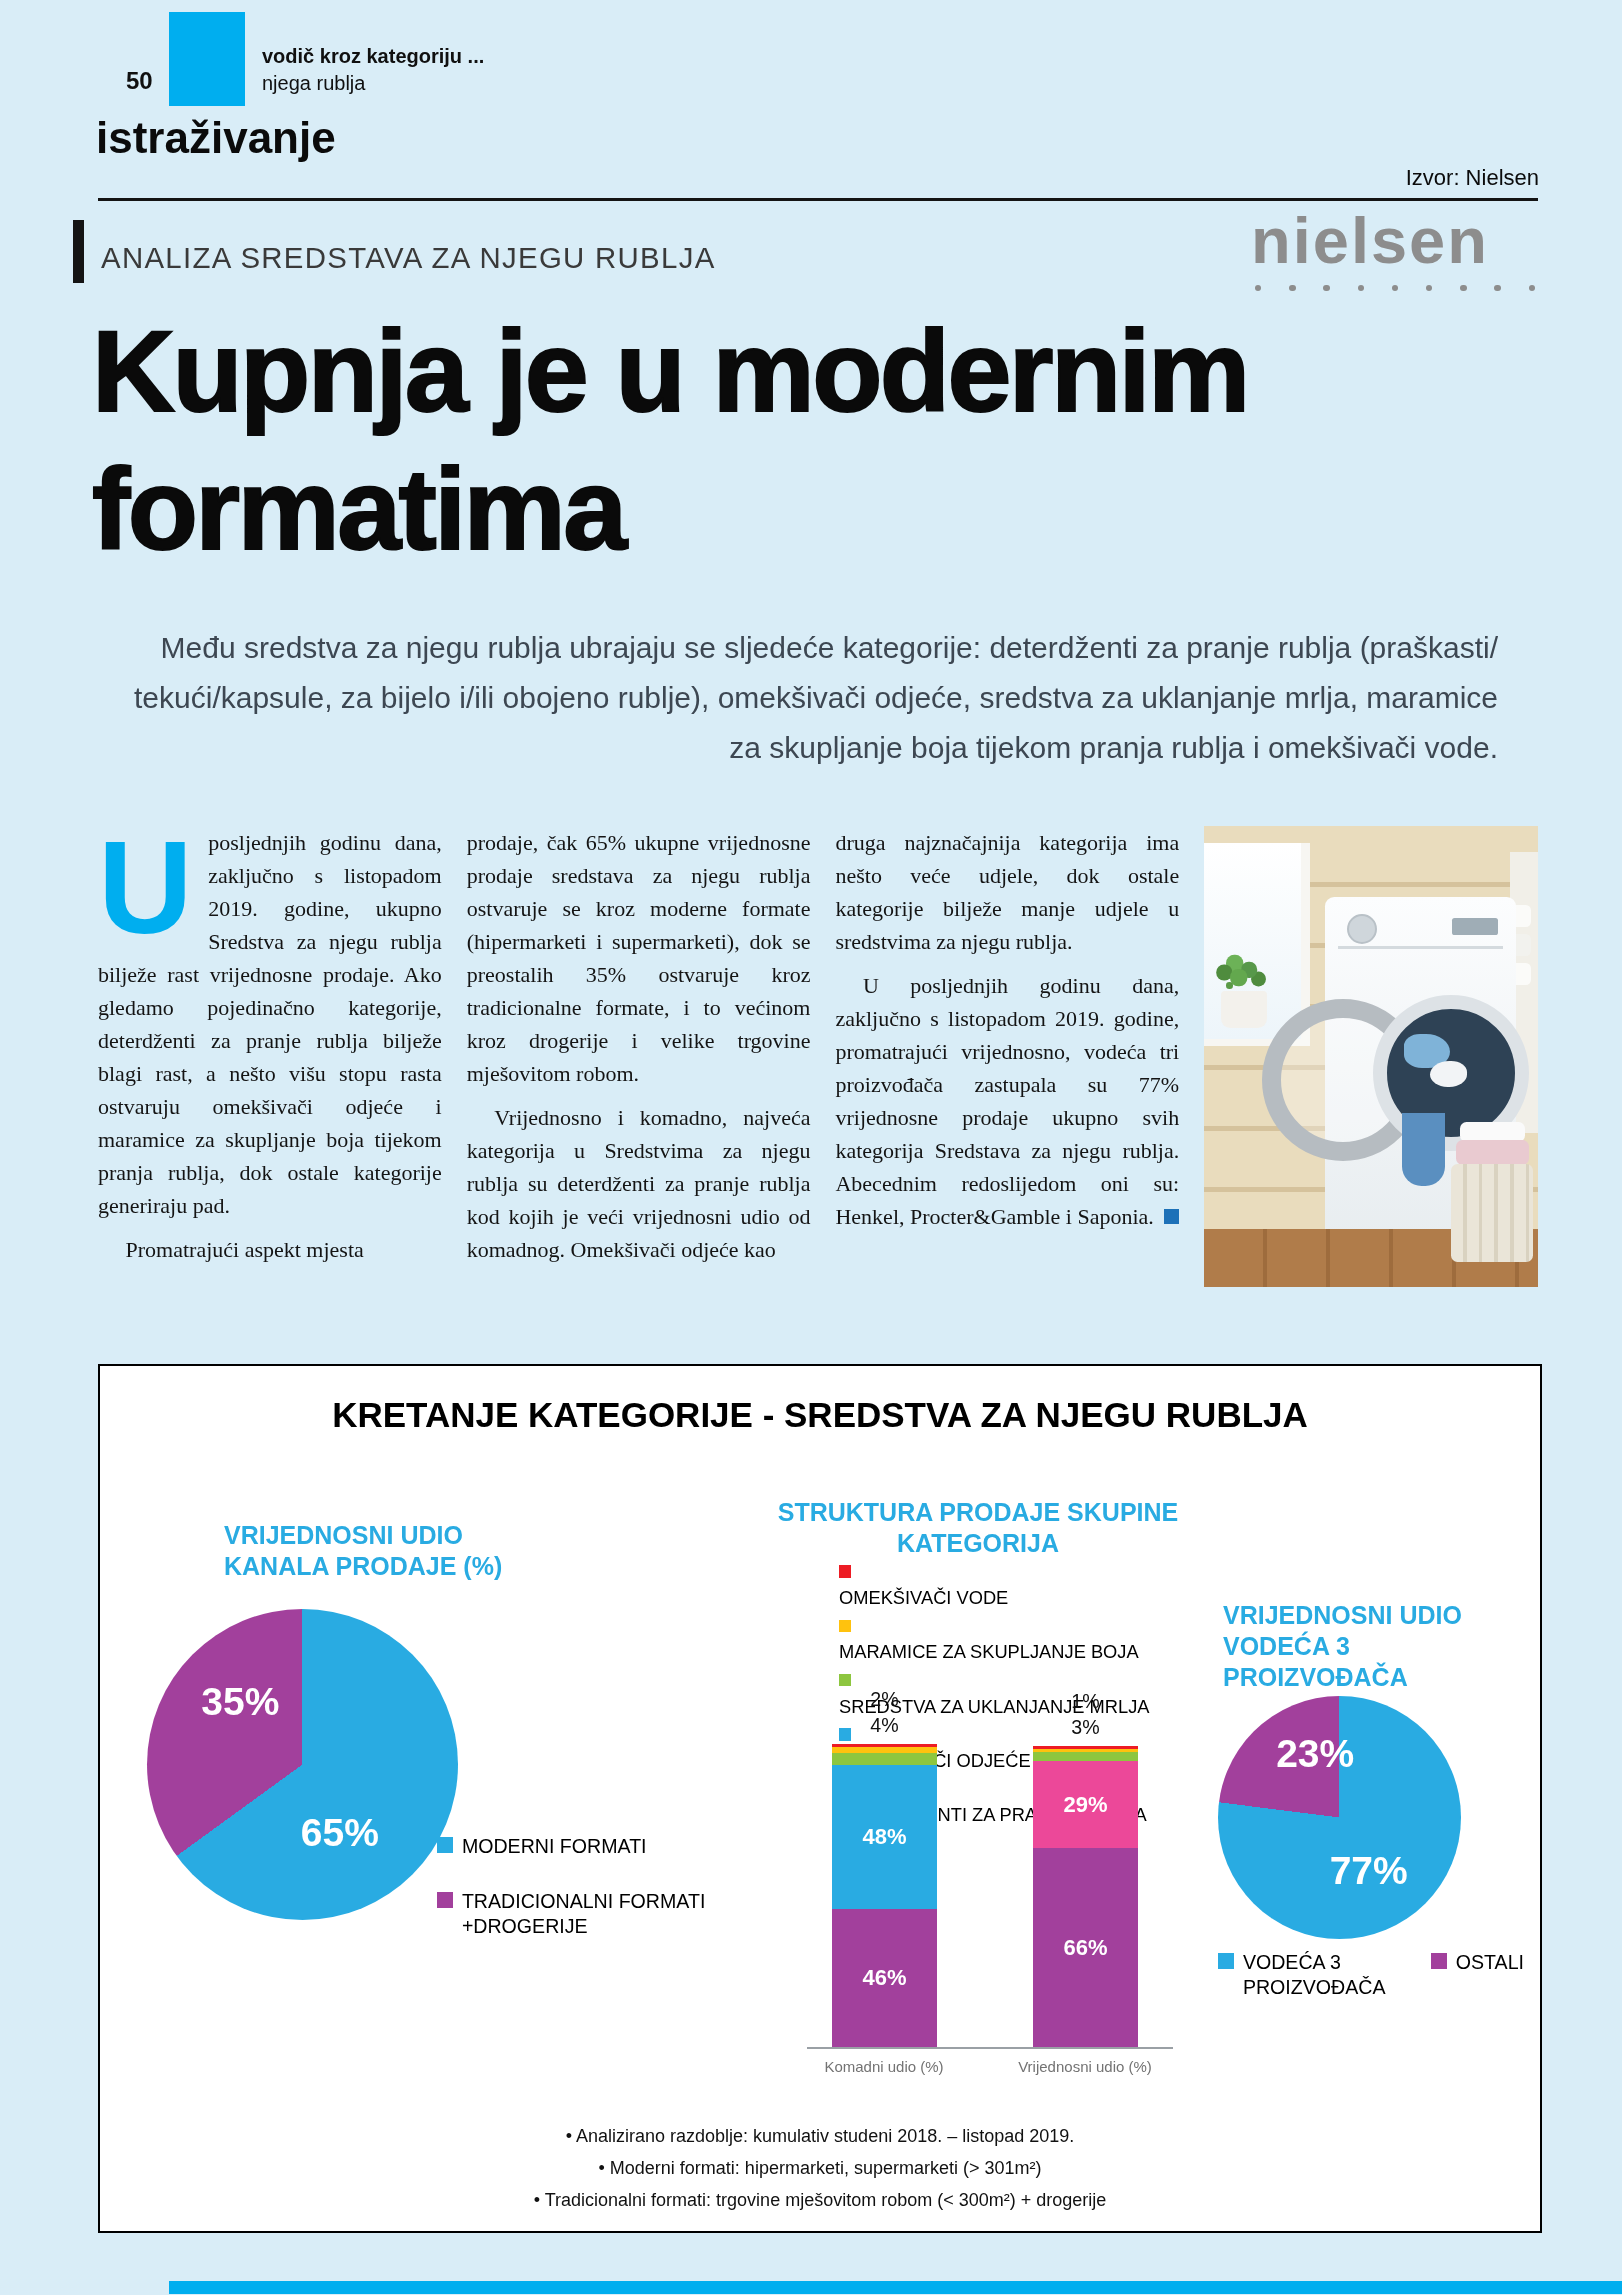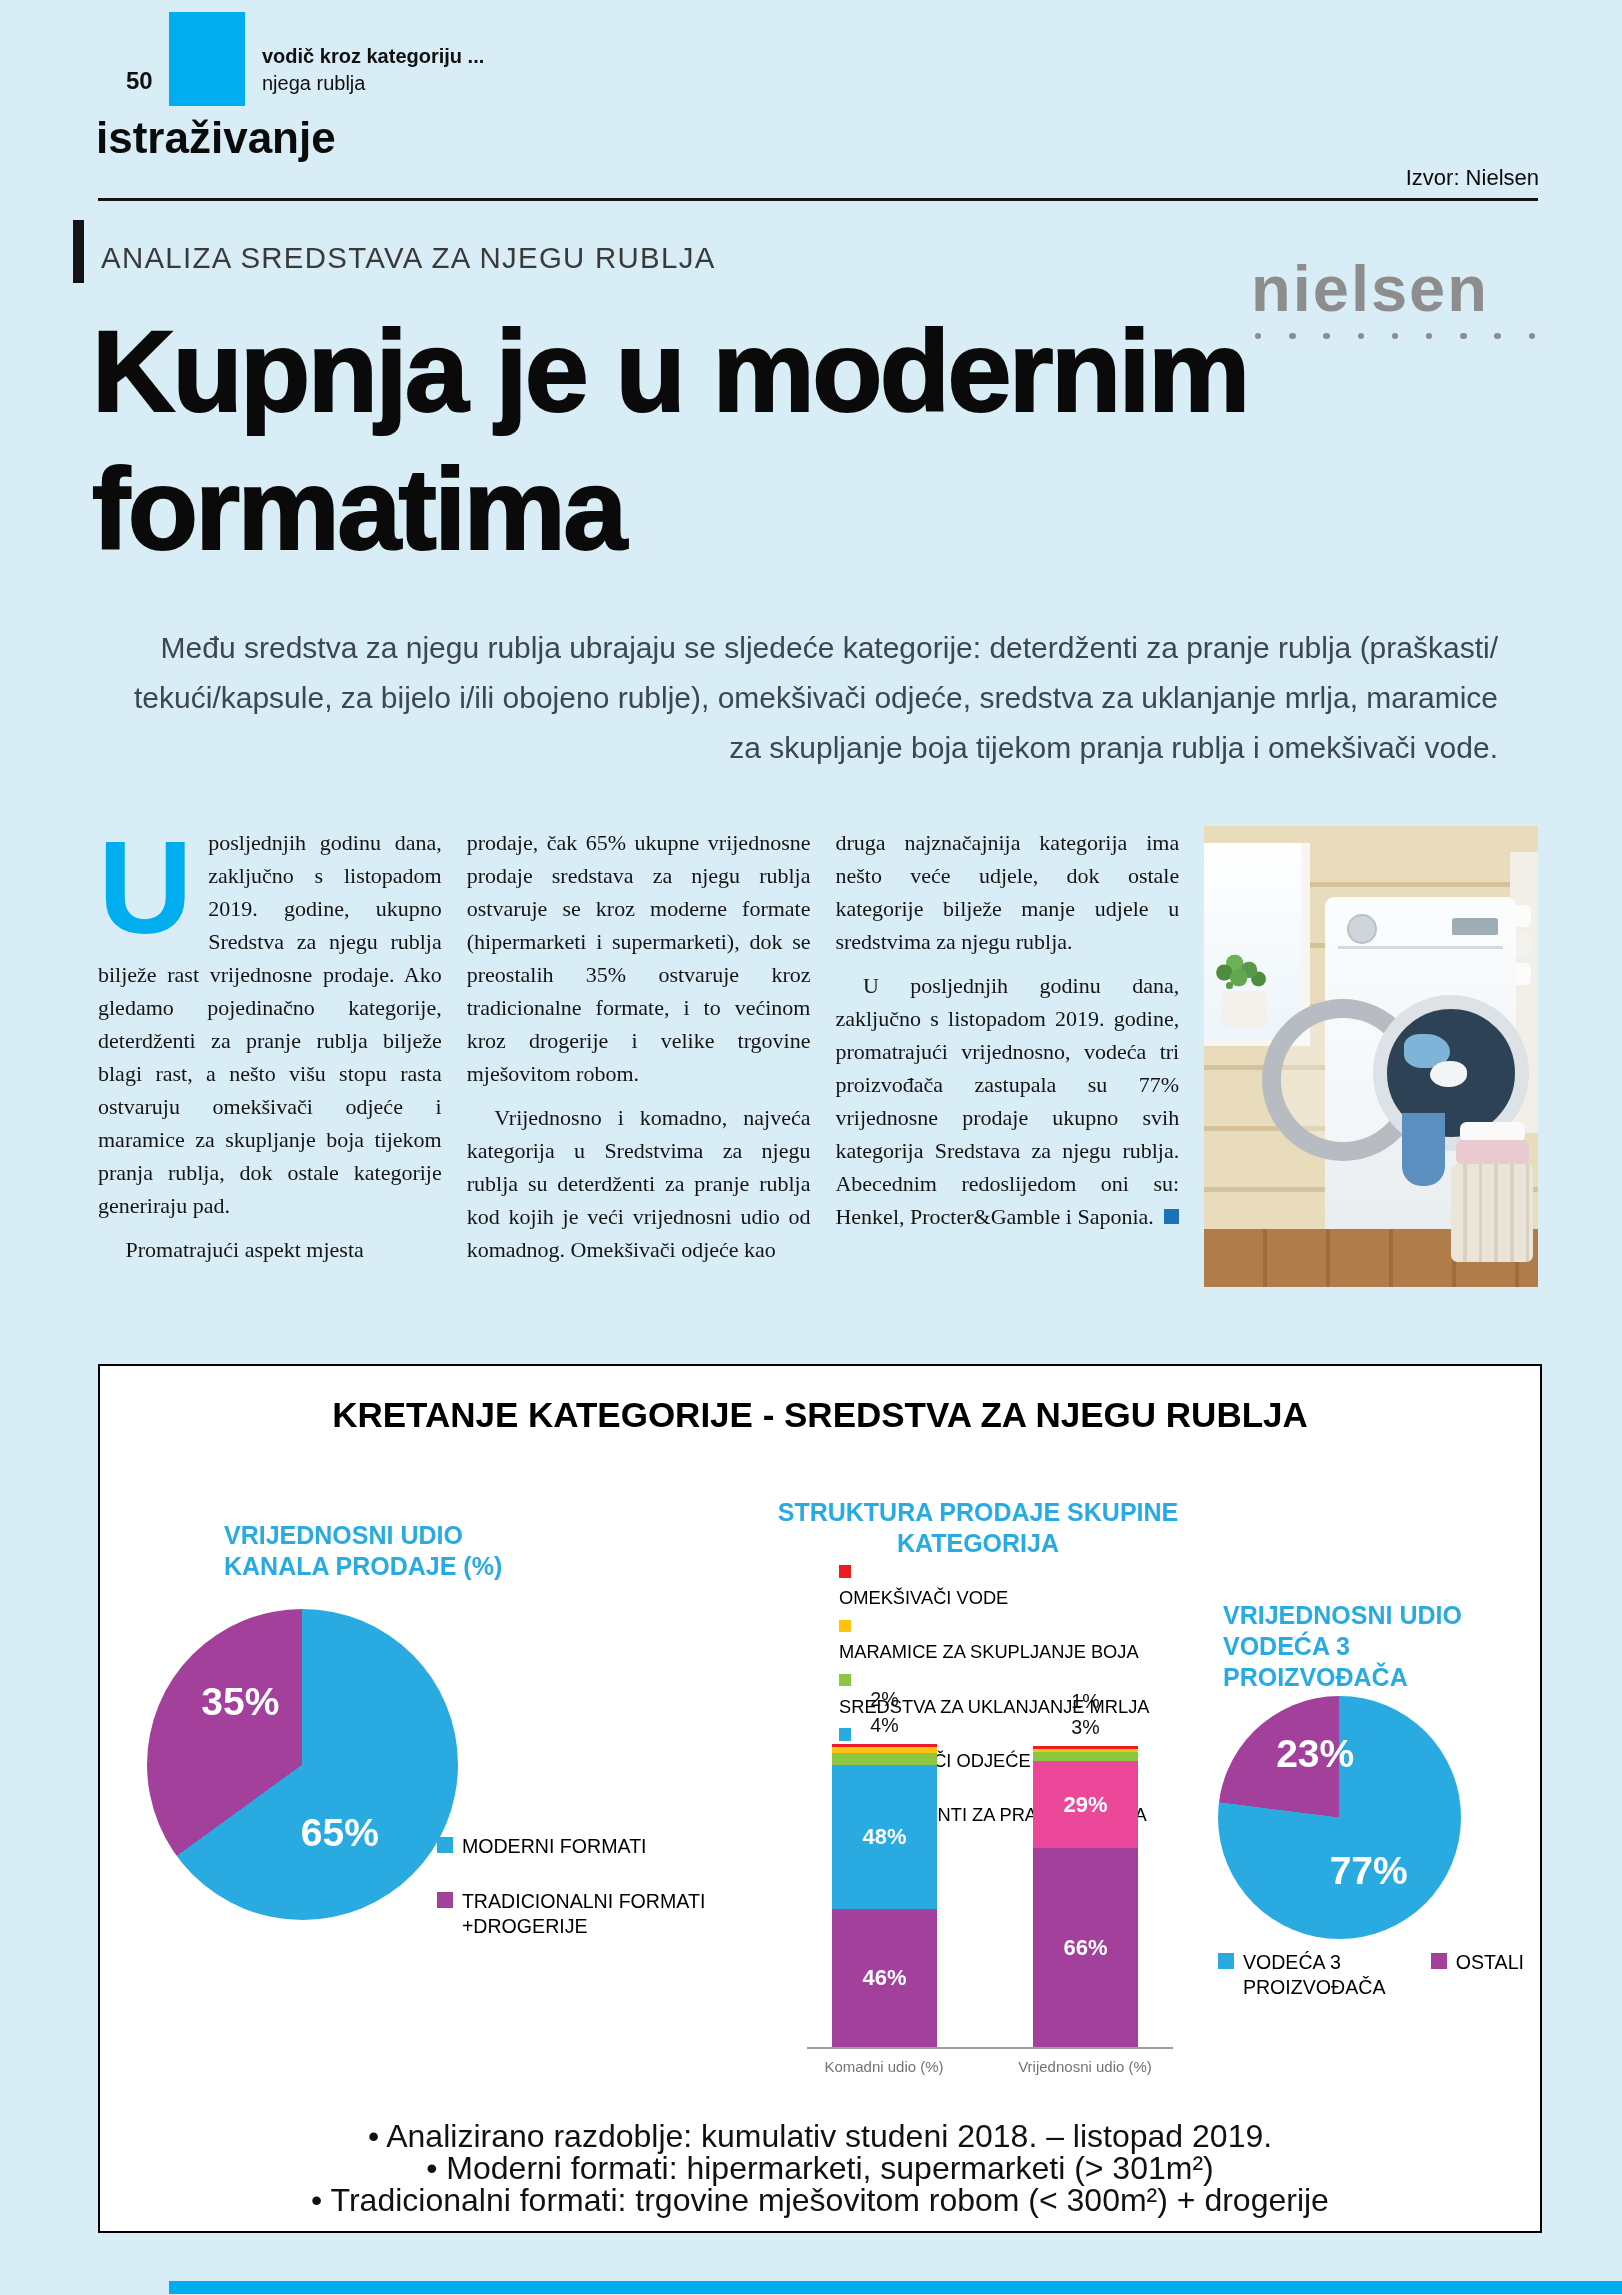--- a/index.html
+++ b/index.html
@@ -8,21 +8,21 @@
   
   .page-num{position:absolute;left:98px;top:67px;font-size:24px;font-weight:bold;color:#101010;margin-left:28px;}
   .corner-square{position:absolute;left:169px;top:11.8px;width:76px;height:94px;background:#00aeef;}
   .kicker{position:absolute;left:262px;top:43px;font-size:20px;line-height:27px;color:#101010;}
   .kicker .b{font-weight:bold;}
   .section-title{position:absolute;left:96px;top:113px;font-size:44px;font-weight:bold;color:#0b0b0b;}
   .source{position:absolute;right:84px;top:165px;font-size:22px;font-weight:normal;color:#0b0b0b;}
   .rule{position:absolute;left:98px;top:198px;width:1440px;height:2.6px;background:#141414;}
   .tag-bar{position:absolute;left:73px;top:220px;width:11px;height:63px;background:#141414;}
   .article-tag{position:absolute;left:101px;top:241px;font-size:29.4px;letter-spacing:1.3px;color:#3a3a3a;}
-  .nielsen{position:absolute;right:84px;top:208px;width:288px;margin-top:48px;}
+  .nielsen{position:absolute;right:84px;top:208px;width:288px;}
   .nielsen-word{font-size:65px;line-height:1;font-weight:bold;color:#8d8d8d;letter-spacing:2px;}
   .nielsen-dots{display:flex;justify-content:space-between;margin-top:11.8px;padding:0 3.9px;}
   .nielsen-dots i{width:6.5px;height:6.5px;border-radius:50%;background:#8d8d8d;display:block;}
 
   .headline{position:absolute;left:92px;top:302px;font-size:115px;font-weight:900;line-height:1.2;letter-spacing:-2.6px;color:#0a0a0a;-webkit-text-stroke:2px #0a0a0a;}
   .intro{position:absolute;left:98px;top:623px;width:1400px;font-size:30px;line-height:50px;color:#3d4752;text-align:right;}
 
   
   .columns{position:absolute;left:98px;top:826px;width:1440px;display:flex;gap:25px;}
   .col{width:345px;font-family:"Liberation Serif","DejaVu Serif",serif;font-size:22px;line-height:33px;text-align:justify;color:#141414;}
@@ -92,21 +92,21 @@
   .bar-col.b0{left:25px;}
   .bar-col.b1{left:226px;}
   .bar-stack{display:flex;flex-direction:column;}
   .bar-seg{position:relative;display:flex;align-items:center;justify-content:center;}
   .seg-label{color:#fff;font-weight:bold;font-size:22px;}
   .bar-above{position:absolute;bottom:calc(100% + 6.5px);width:100%;text-align:center;font-size:19.6px;line-height:26px;color:#111;}
   .cat-label{position:absolute;width:222px;text-align:center;font-size:15px;color:#737373;}
   .cat-label.c0{left:673px;top:692px;}
   .cat-label.c1{left:874px;top:692px;}
 
-  .notes{position:absolute;left:0;right:0;top:754px;text-align:center;font-size:32px;line-height:32px;color:#111;}
+  .notes{position:absolute;left:0;right:0;top:754px;text-align:center;font-size:18px;line-height:32px;color:#111;}
   .note::before{content:"•   ";}
 
   .bottom-bar{position:absolute;left:169px;top:2281px;width:1454px;height:13px;background:#00aeef;}
 </style>
 </head>
 <body>
 
 <div id="page">
 
   <div class="page-num">50</div>

